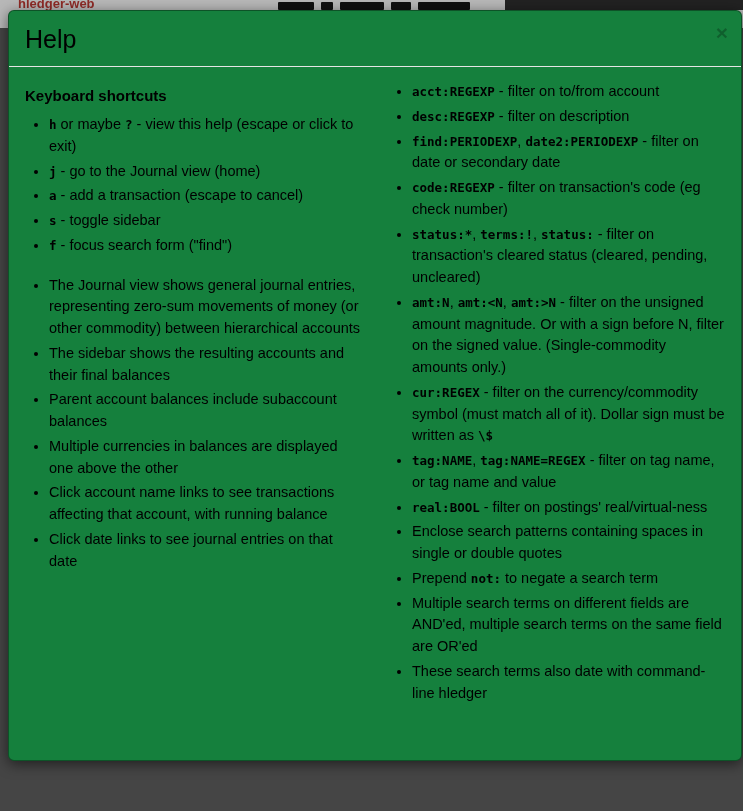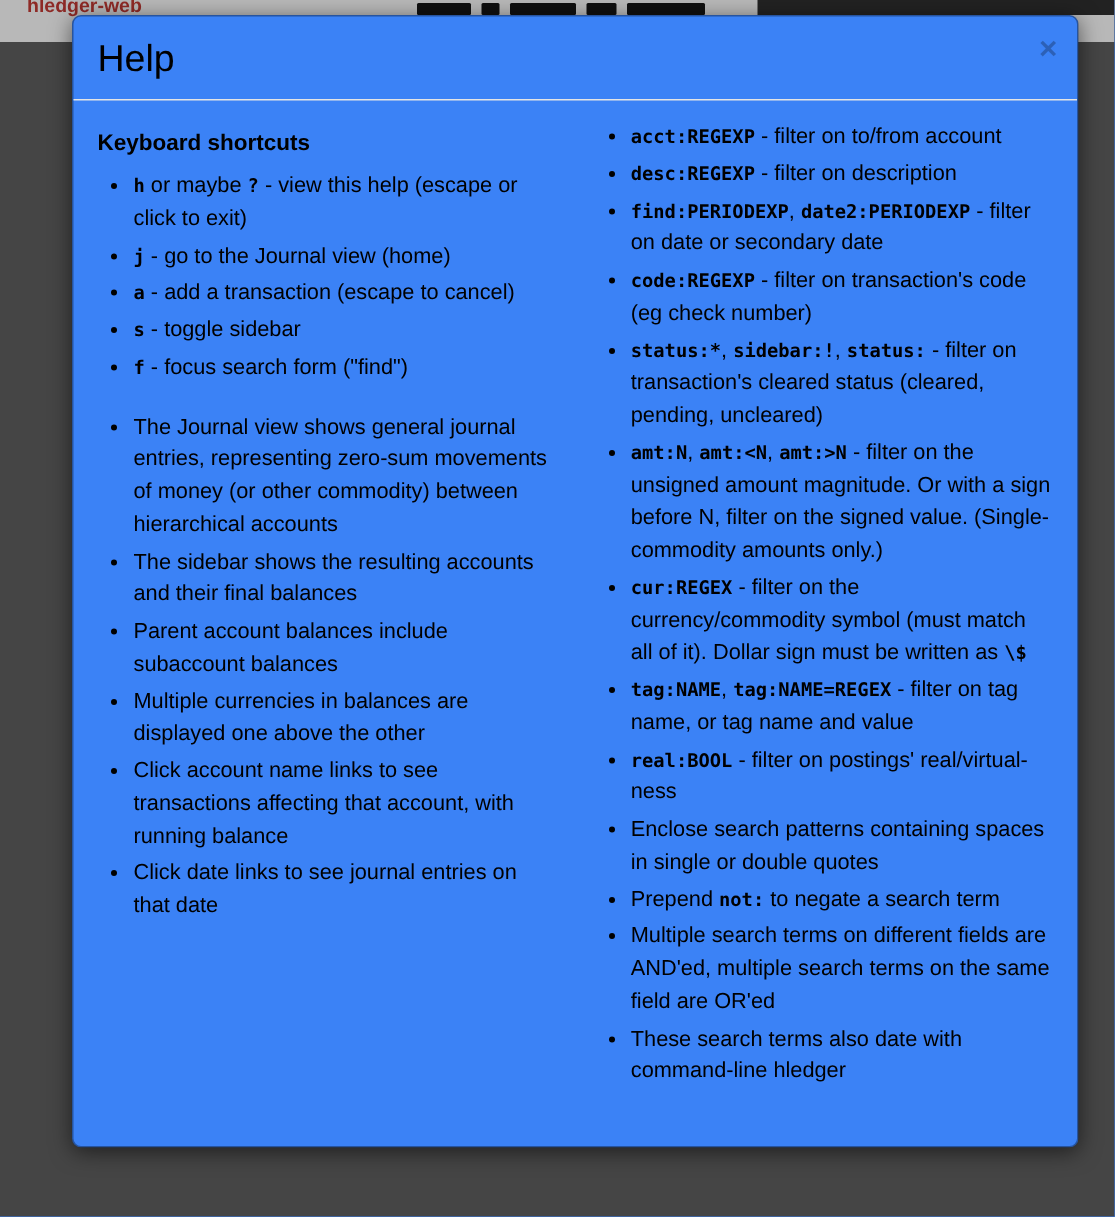--- a/index.html
+++ b/index.html
@@ -42,44 +42,43 @@
   .clipped-heading span:nth-child(4) { width: 20px; }
   .clipped-heading span:nth-child(5) { width: 52px; }
 
   .backdrop {
     position: absolute; inset: 0; z-index: 1;
     background: transparent;
   }
 
   
   .modal {
-    position: absolute; top: 10px; left: 8px; right: 24px; z-index: 2;
-    background: #3b82f6;
+    position: absolute; top: 10px; left: 8px; right: 1px; z-index: 2;
+    background: #15803d;
     border: 1px solid rgba(0,0,0,.35);
     border-radius: 6px;
     box-shadow: 0 3px 14px rgba(0,0,0,.55);
-    margin-left: 40px;
   }
   .modal-header {
     position: relative;
     padding: 13px 16px 12px;
     border-bottom: 1px solid #e5e5e5;
   }
   .modal-title {
     font-size: 25px; font-weight: 400; line-height: 1.2; margin: 0;
   }
   .close {
     position: absolute; right: 13px; top: 11px;
     background: none; border: 0; padding: 0;
     font-size: 21px; font-weight: 700; line-height: 1;
     color: #000; opacity: .25; cursor: pointer;
     font-family: "Liberation Sans", sans-serif;
   }
   .modal-body {
-    padding: 14px 16px 20px;
+    padding: 14px 16px 38px;
     display: flex; gap: 26px;
   }
   .help-col { flex: 1 1 0; min-width: 0; }
 
   .section-heading {
     font-size: 15px; font-weight: 700;
     margin: 12px 0 10px;
   }
   .help-col .section-heading:first-child { margin-top: 6px; }
   ul.bullet-list {
@@ -135,21 +134,21 @@
           <li>Click account name links to see transactions affecting that account, with running balance</li>
           <li>Click date links to see journal entries on that date</li>
         </ul>
       </div>
     <div class="help-col">
         <ul class="bullet-list">
           <li><code>acct:REGEXP</code> - filter on to/from account</li>
           <li><code>desc:REGEXP</code> - filter on description</li>
           <li><code>find:PERIODEXP</code>, <code>date2:PERIODEXP</code> - filter on date or secondary date</li>
           <li><code>code:REGEXP</code> - filter on transaction's code (eg check number)</li>
-          <li><code>status:*</code>, <code>sidebar:!</code>, <code>status:</code> - filter on transaction's cleared status (cleared, pending, uncleared)</li>
+          <li><code>status:*</code>, <code>terms:!</code>, <code>status:</code> - filter on transaction's cleared status (cleared, pending, uncleared)</li>
           <li><code>amt:N</code>, <code>amt:&lt;N</code>, <code>amt:&gt;N</code> - filter on the unsigned amount magnitude. Or with a sign before N, filter on the signed value. (Single-commodity amounts only.)</li>
           <li><code>cur:REGEX</code> - filter on the currency/commodity symbol (must match all of it). Dollar sign must be written as <code>\$</code></li>
           <li><code>tag:NAME</code>, <code>tag:NAME=REGEX</code> - filter on tag name, or tag name and value</li>
           <li><code>real:BOOL</code> - filter on postings' real/virtual-ness</li>
           <li>Enclose search patterns containing spaces in single or double quotes</li>
           <li>Prepend <code>not:</code> to negate a search term</li>
           <li>Multiple search terms on different fields are AND'ed, multiple search terms on the same field are OR'ed</li>
           <li>These search terms also date with command-line hledger</li>
         </ul>
       </div>

